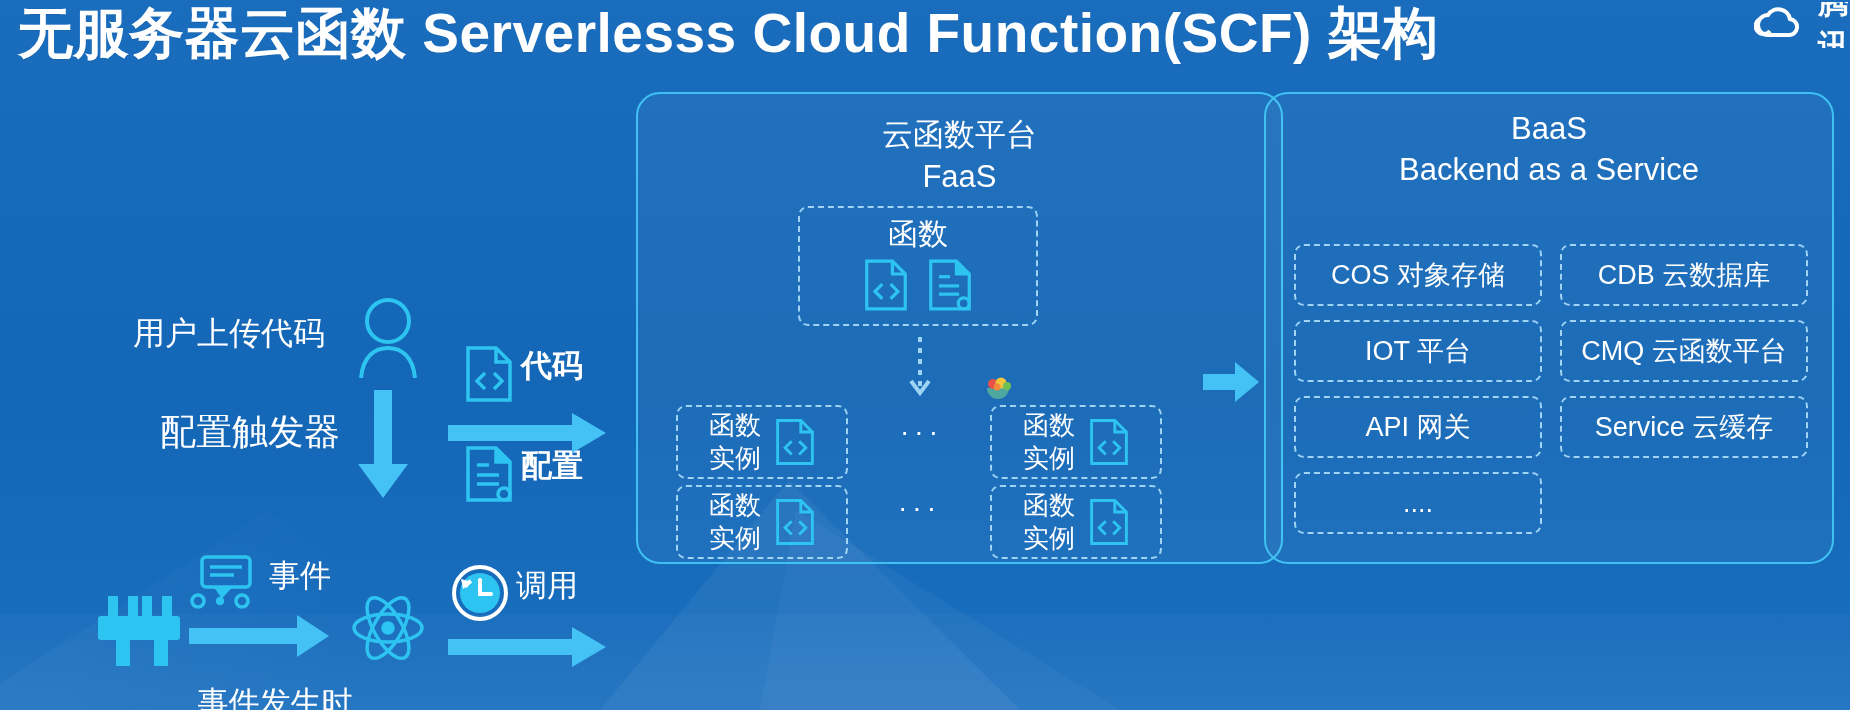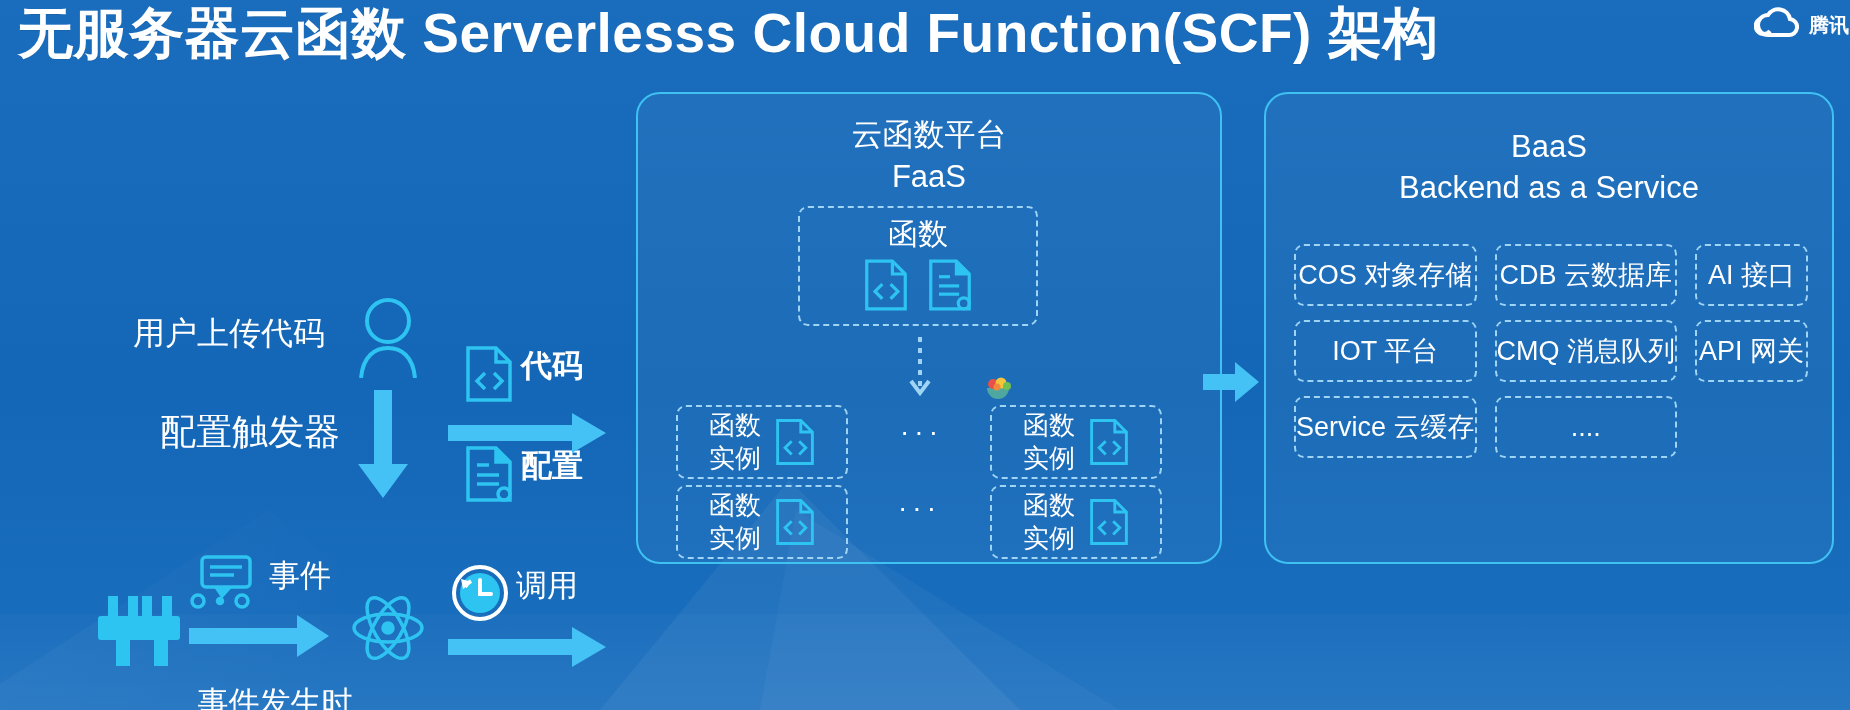--- a/index.html
+++ b/index.html
@@ -42,22 +42,22 @@
   .page-title {
     position: absolute; left: 18px; top: 0px;
     font-size: 55px; font-weight: bold;
     letter-spacing: 0.5px;
     white-space: nowrap;
     line-height: 66px;
     text-shadow: 0 1px 0 rgba(0,0,0,0.08);
   }
   .brand-logo {
     position: absolute; right: 0px; top: 2px;
-    display: flex; align-items: center; gap: 9px;
-    font-size: 20px; font-weight: bold;
+    display: flex; align-items: center; gap: 18px;
+    font-size: 32px; font-weight: bold;
     overflow: hidden; width: 96px; height: 46px;
   }
   .brand-logo svg { flex: none; }
 
   
   .left-col { position: absolute; left: 0; top: 90px; width: 640px; height: 570px; }
 
   .lbl-upload {
     position: absolute; left: 133px; top: 222px;
     font-size: 32px; white-space: nowrap;
@@ -98,28 +98,28 @@
   }
   .invoke-group .cap { font-size: 31px; white-space: nowrap; }
 
   
   .panel {
     position: absolute;
     border: 2px solid #3fc2f2;
     border-radius: 24px;
     background: rgba(255,255,255,0.035);
   }
-  .faas-panel { left: 636px; top: 92px; width: 586px; height: 472px; }
+  .faas-panel { left: 636px; top: 92px; width: 647px; height: 472px; }
   .baas-panel { left: 1264px; top: 92px; width: 570px; height: 472px; }
 
   .panel-head {
     text-align: center; padding-top: 20px;
     font-size: 31px; line-height: 42px; font-weight: 400;
   }
-  .baas-panel .panel-head { padding-top: 32px; line-height: 41px; }
+  .baas-panel .panel-head { padding-top: 14px; line-height: 41px; }
 
   .dash-box {
     border: 2px dashed #9fd4f5;
     border-radius: 10px;
   }
 
   .func-box {
     position: absolute; left: 160px; top: 112px;
     width: 240px; height: 120px;
     display: flex; flex-direction: column; align-items: center;
@@ -147,21 +147,21 @@
 
   .ell { position: absolute; font-size: 28px; letter-spacing: 5px; color: #ffffff; }
   .ell-1 { left: 262px; top: 322px; }
   .ell-2 { left: 260px; top: 398px; }
 
   
   .baas-grid {
     position: absolute; left: 28px; top: 150px;
     width: 514px;
     display: grid;
-    grid-template-columns: 1fr 1fr 1fr;
+    grid-template-columns: 1fr 1fr;
     gap: 14px 18px;
   }
   .svc {
     height: 62px;
     display: flex; align-items: center; justify-content: center;
     font-size: 27px; white-space: nowrap;
   }
 
   .arrow-mid { position: absolute; left: 1203px; top: 362px; }
 
@@ -427,20 +427,19 @@
 
 <div class="panel baas-panel">
   <div class="panel-head">
     <div>BaaS</div>
     <div>Backend as a Service</div>
   </div>
 
   <div class="baas-grid">
     <div class="dash-box svc">COS 对象存储</div>
     <div class="dash-box svc">CDB 云数据库</div>
-    <div class="dash-box svc">AI 接口</div>
     <div class="dash-box svc">IOT 平台</div>
-    <div class="dash-box svc">CMQ 消息队列</div>
+    <div class="dash-box svc">CMQ 云函数平台</div>
     <div class="dash-box svc">API 网关</div>
     <div class="dash-box svc">Service 云缓存</div>
     <div class="dash-box svc">....</div>
   </div>
 </div>
 
 </body></html>

